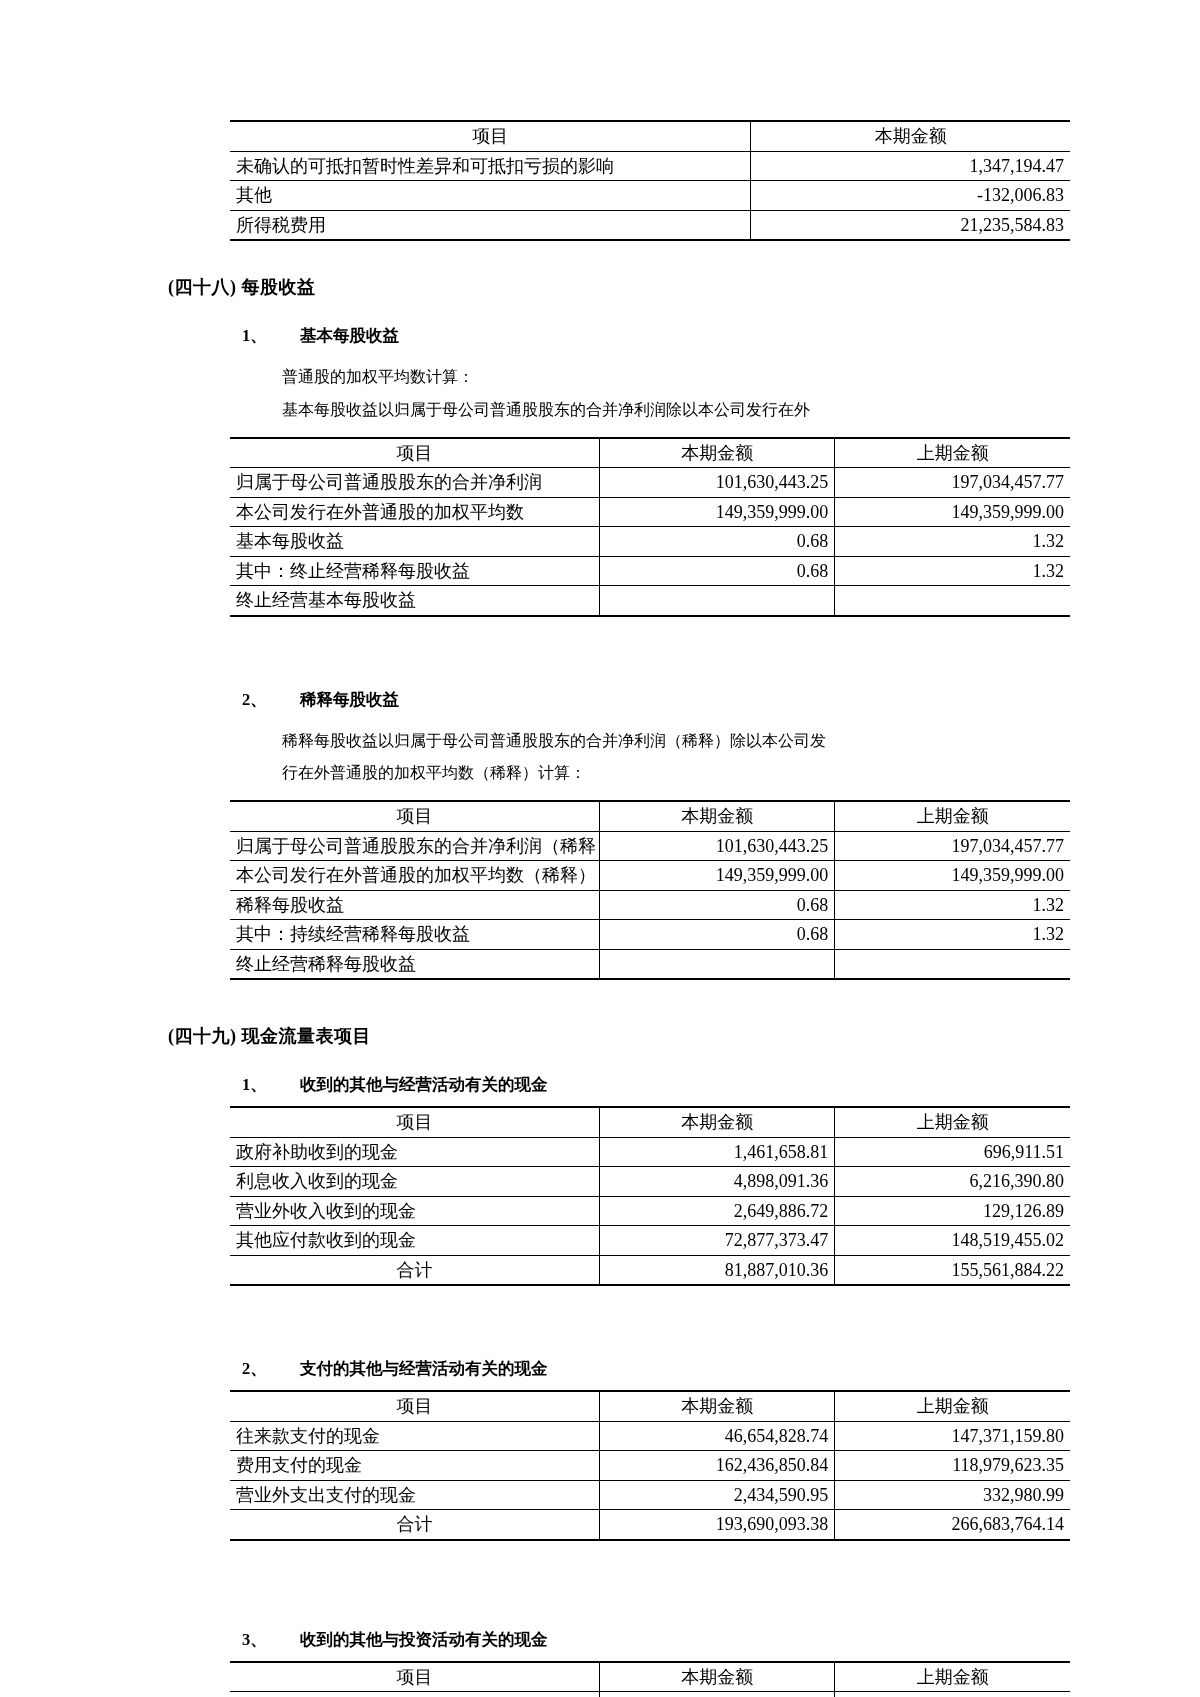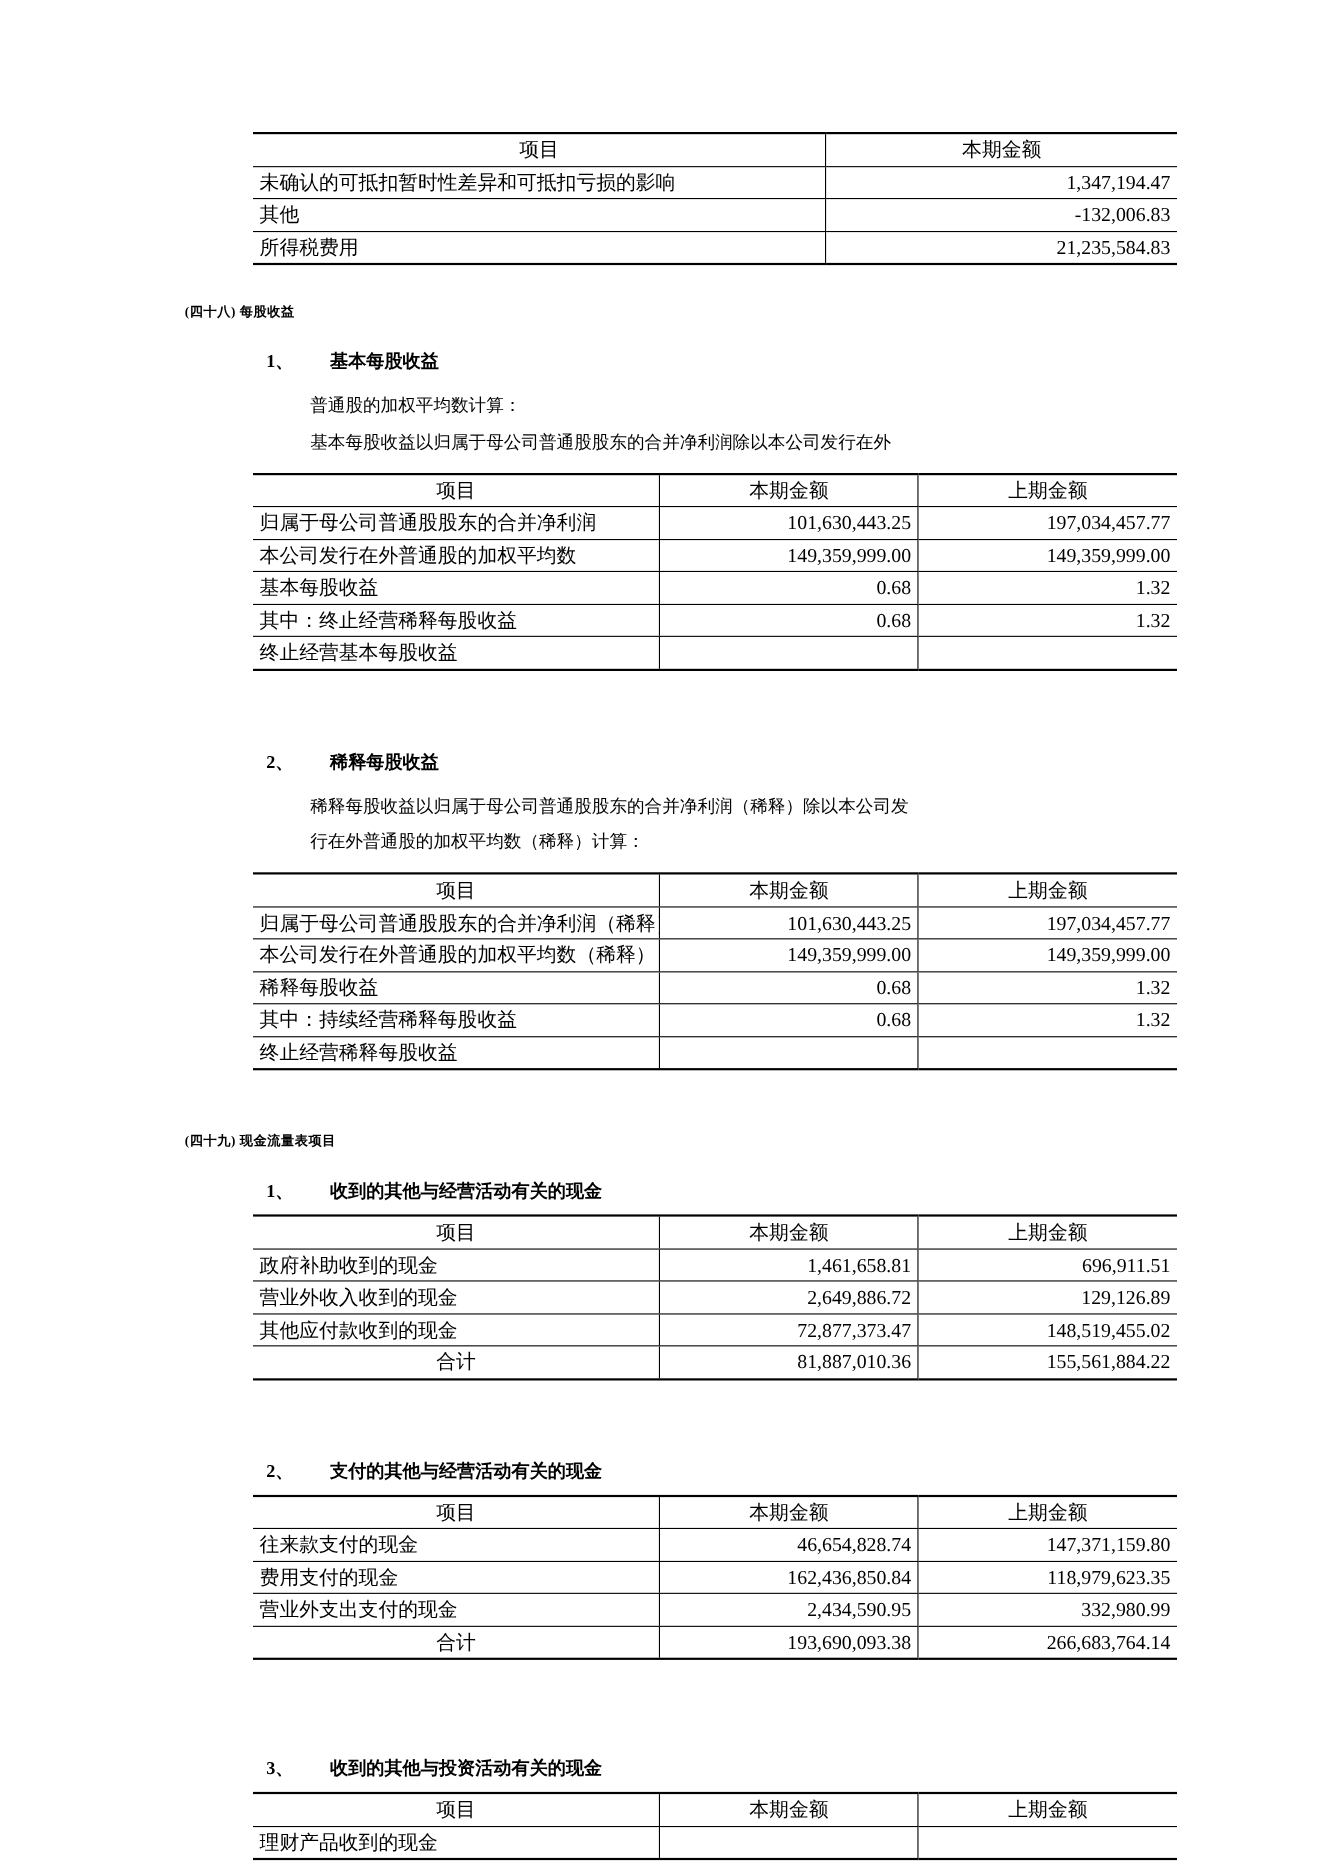--- a/index.html
+++ b/index.html
@@ -66,21 +66,21 @@
   table.fin td.ctr {
     text-align: center;
   }
   
   table.fin .vl {
     border-left: 0.9px solid #000;
   }
 
   
   .sec-h {
-    font-size: 12px;
+    font-size: 18px;
     font-weight: bold;
     margin: 34px 0 18px 38px;
     letter-spacing: 0.5px;
   }
   .sub-h {
     font-size: 16.5px;
     font-weight: bold;
     margin: 26px 0 14px 112px;
     display: flex;
     gap: 0;
@@ -250,21 +250,21 @@
           </tr>
           <tr>
             <td class="label">终止经营稀释每股收益</td>
             <td class="num vl">&nbsp;</td>
             <td class="num vl">&nbsp;</td>
           </tr>
         </tbody>
       </table>
     </div>
 
-    <div class="sec-h" style="margin-top:56px">
+    <div class="sec-h" style="margin-top:44px">
       <span>(四十九)</span>
       <span>现金流量表项目</span>
     </div>
 
     <div class="sub-h" style="margin-bottom:10px">
       <span class="n">1、</span>
       <span>收到的其他与经营活动有关的现金</span>
     </div>
 
     <div class="tbl-wrap-2">
@@ -281,20 +281,25 @@
             <th class="vl">上期金额</th>
           </tr>
         </thead>
         <tbody>
           <tr>
             <td class="label">政府补助收到的现金</td>
             <td class="num vl">1,461,658.81</td>
             <td class="num vl">696,911.51</td>
           </tr>
           <tr>
+            <td class="label">利息收入收到的现金</td>
+            <td class="num vl">4,898,091.36</td>
+            <td class="num vl">6,216,390.80</td>
+          </tr>
+          <tr>
             <td class="label">营业外收入收到的现金</td>
             <td class="num vl">2,649,886.72</td>
             <td class="num vl">129,126.89</td>
           </tr>
           <tr>
             <td class="label">其他应付款收到的现金</td>
             <td class="num vl">72,877,373.47</td>
             <td class="num vl">148,519,455.02</td>
           </tr>
           <tr>

